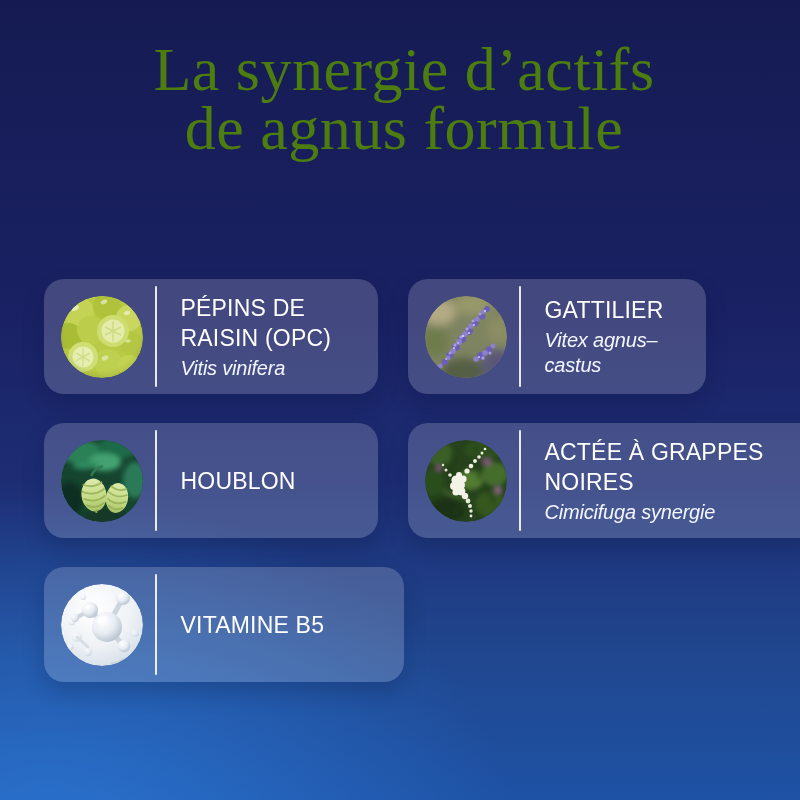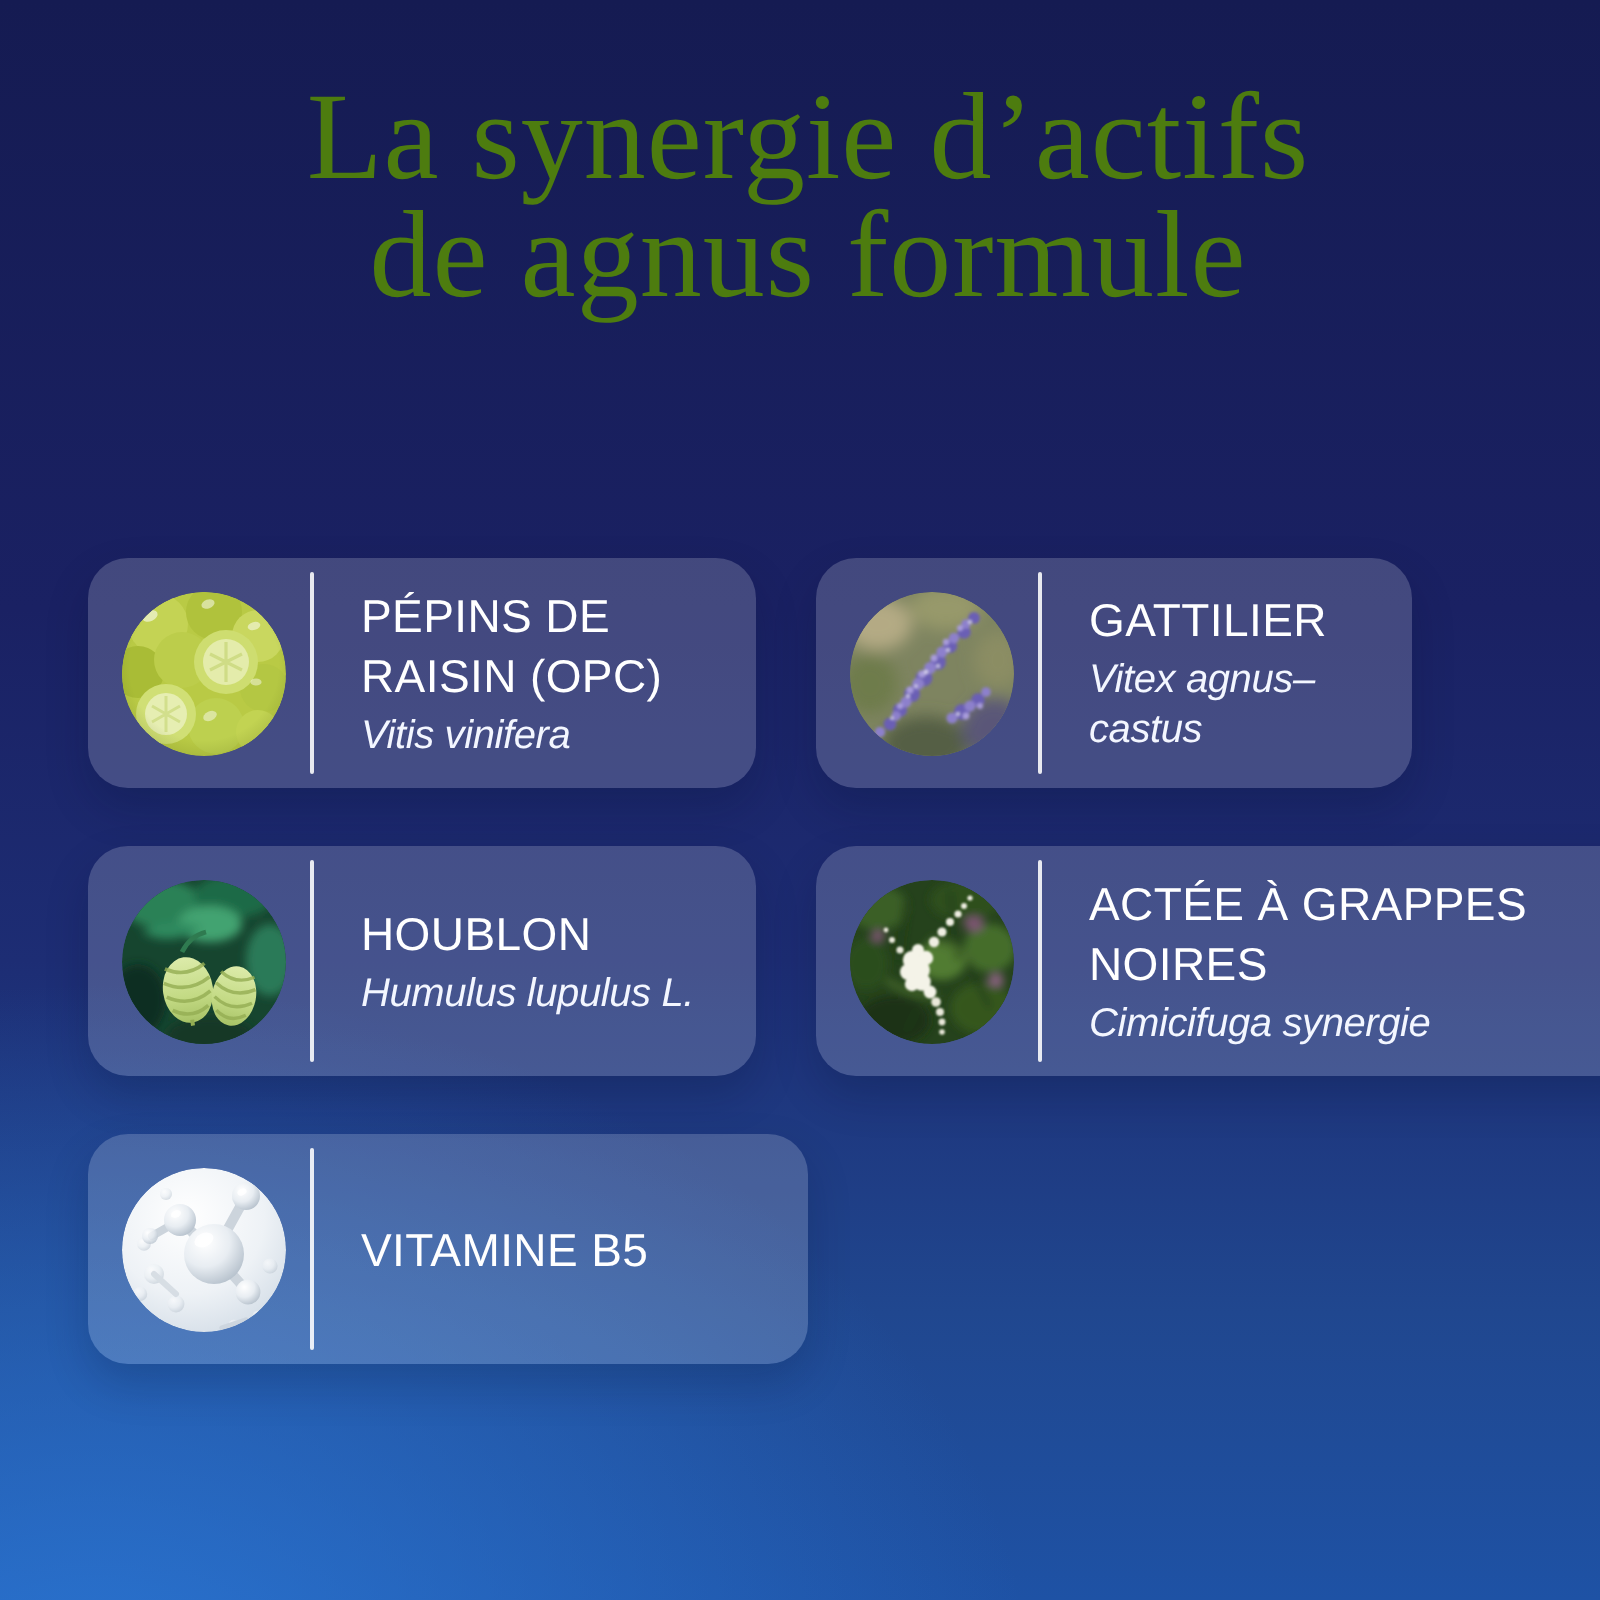--- a/index.html
+++ b/index.html
@@ -223,21 +223,20 @@
           <ellipse cx="56" cy="58" rx="11" ry="15" fill="url(#coneG)"></ellipse>
           <path d="M46 53 q10 6.5 20 0 M46.5 60 q9.5 6.5 19 0 M48.5 66.5 q7.5 5.5 15 0 M47.5 47 q8.5 5.5 17 0" stroke="#93ad52" stroke-width="1.7" fill="none" opacity="0.8"></path>
         </g>
         <path d="M30 36 q4 -8 12 -10" stroke="#2f7a50" stroke-width="2.4" fill="none"></path>
       </g>
     </svg>
   </div>
   <div class="divider"></div>
   <div class="card-text">
     <div class="ing-name">HOUBLON</div>
-    <div class="ing-latin">Humulus lupulus L.</div>
   </div>
 </div>
 
 <div class="card card-4">
   <div class="photo">
     <svg width="82" height="82" viewBox="0 0 82 82">
       <defs>
         <clipPath id="clipD">
             <circle cx="41" cy="41" r="41"></circle>
           </clipPath>

